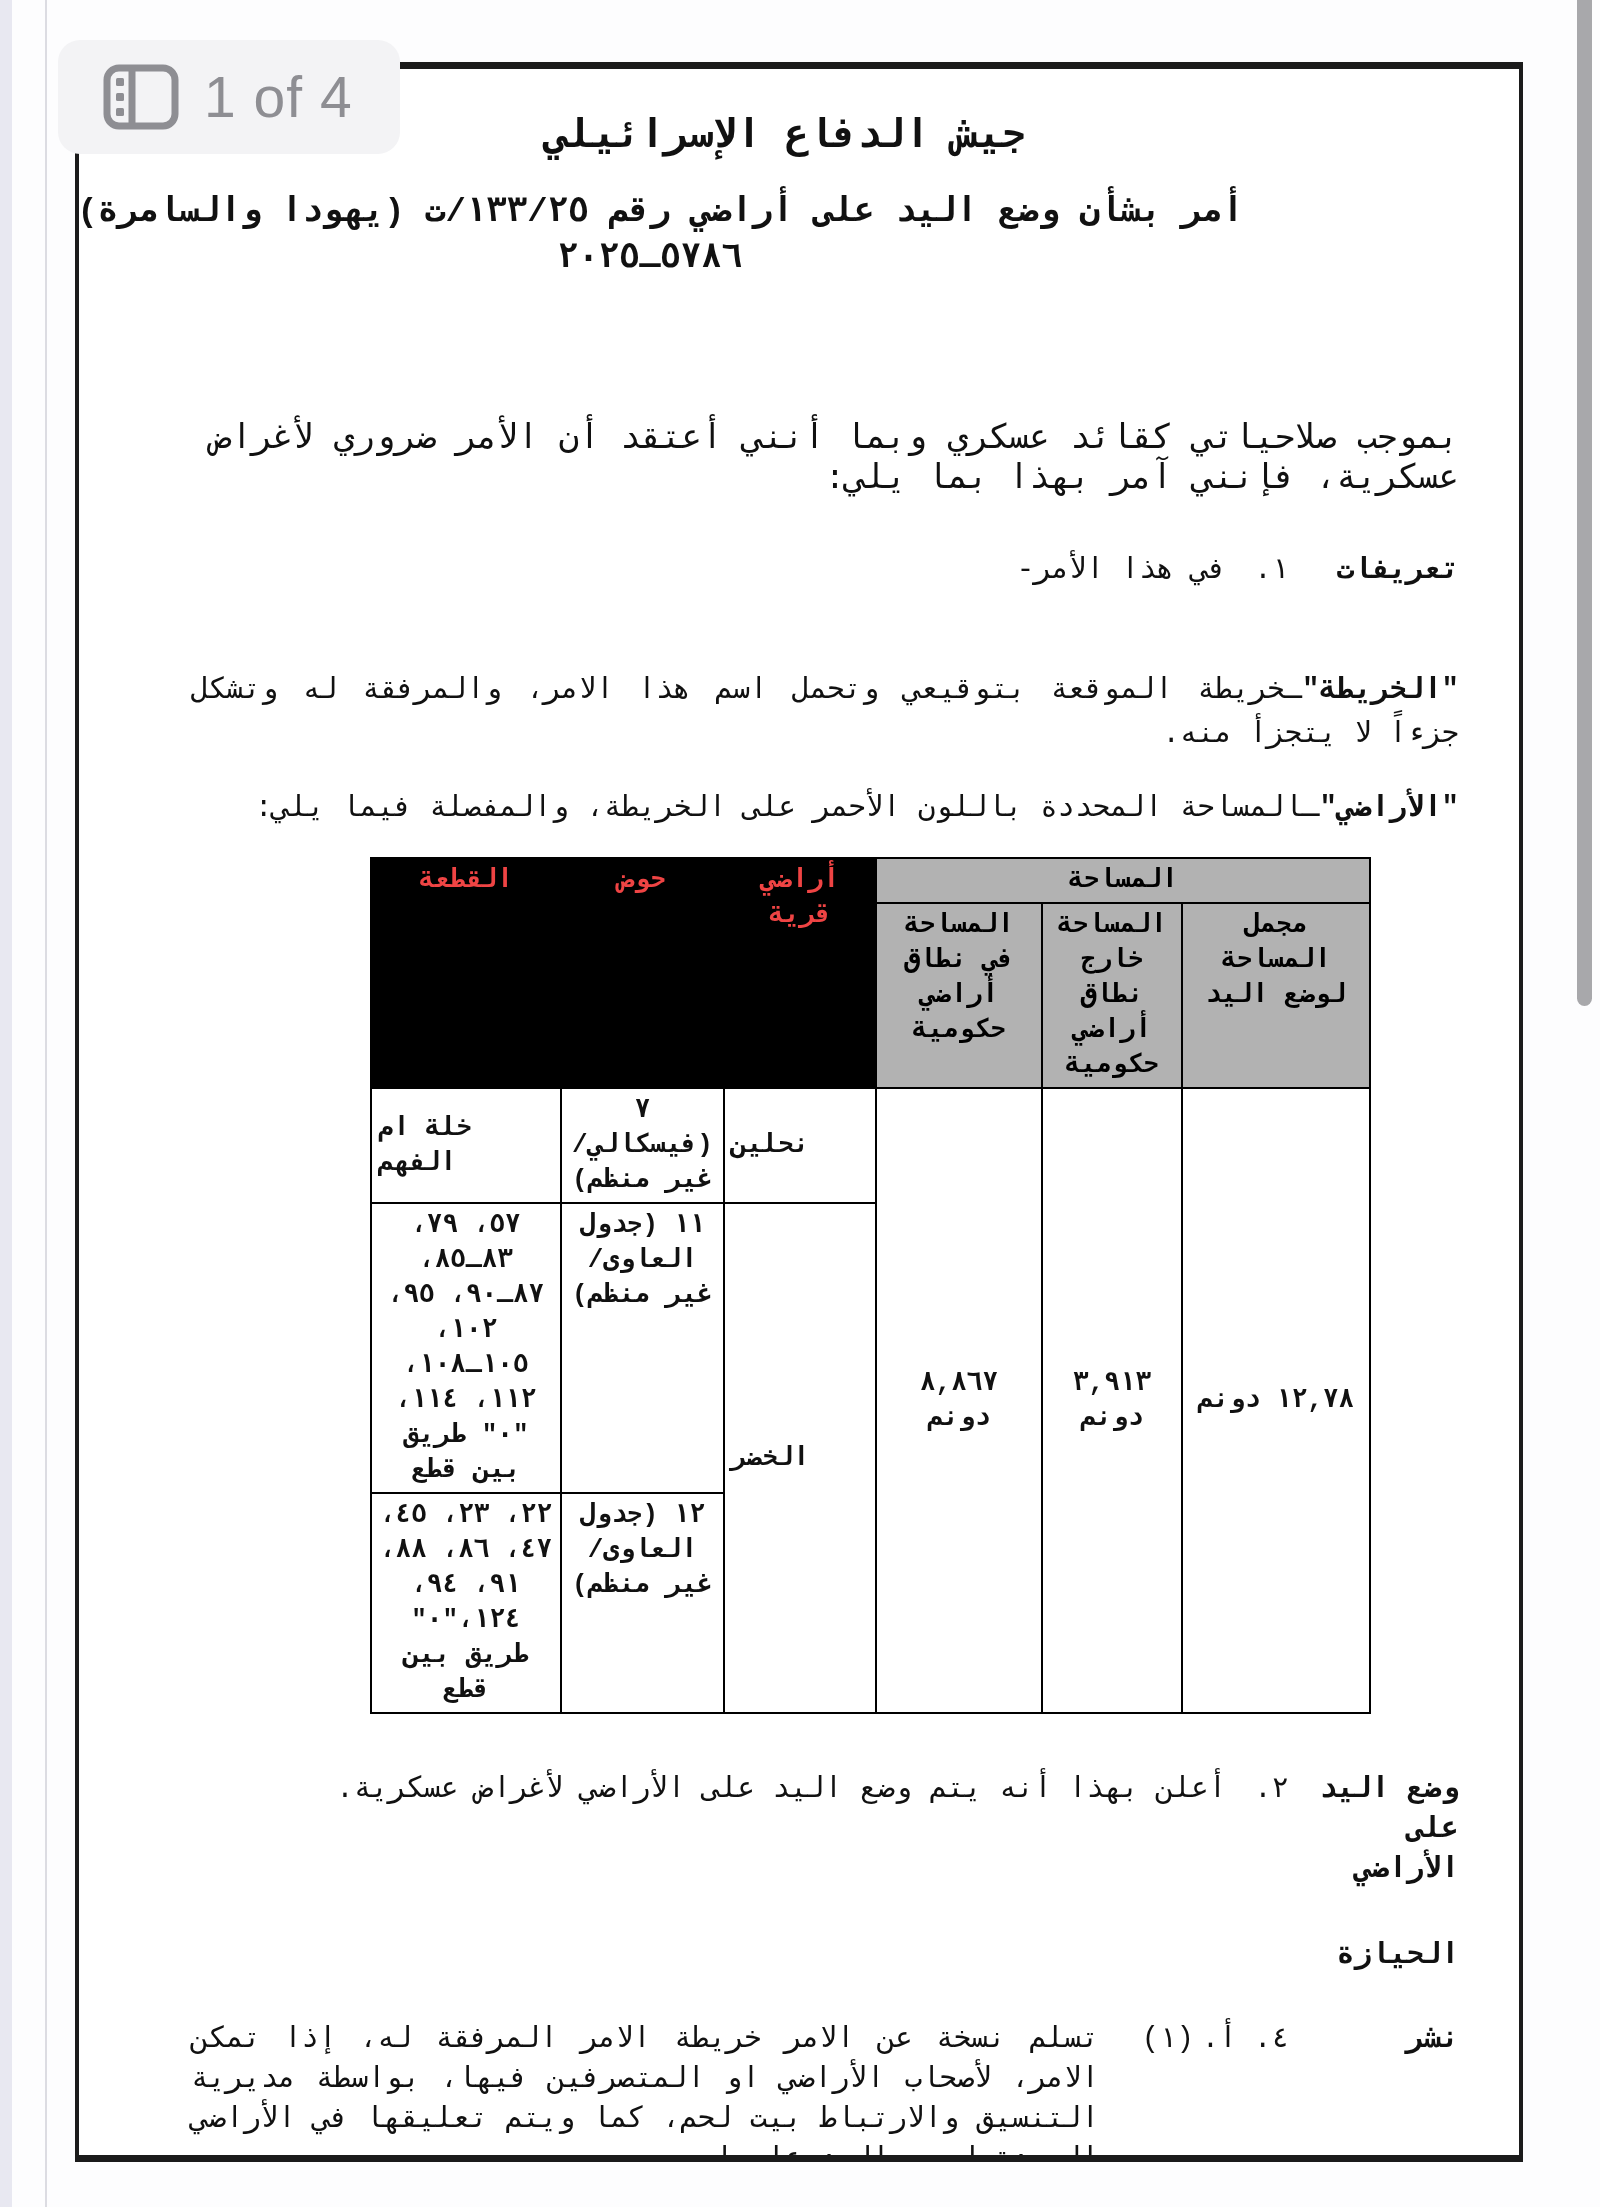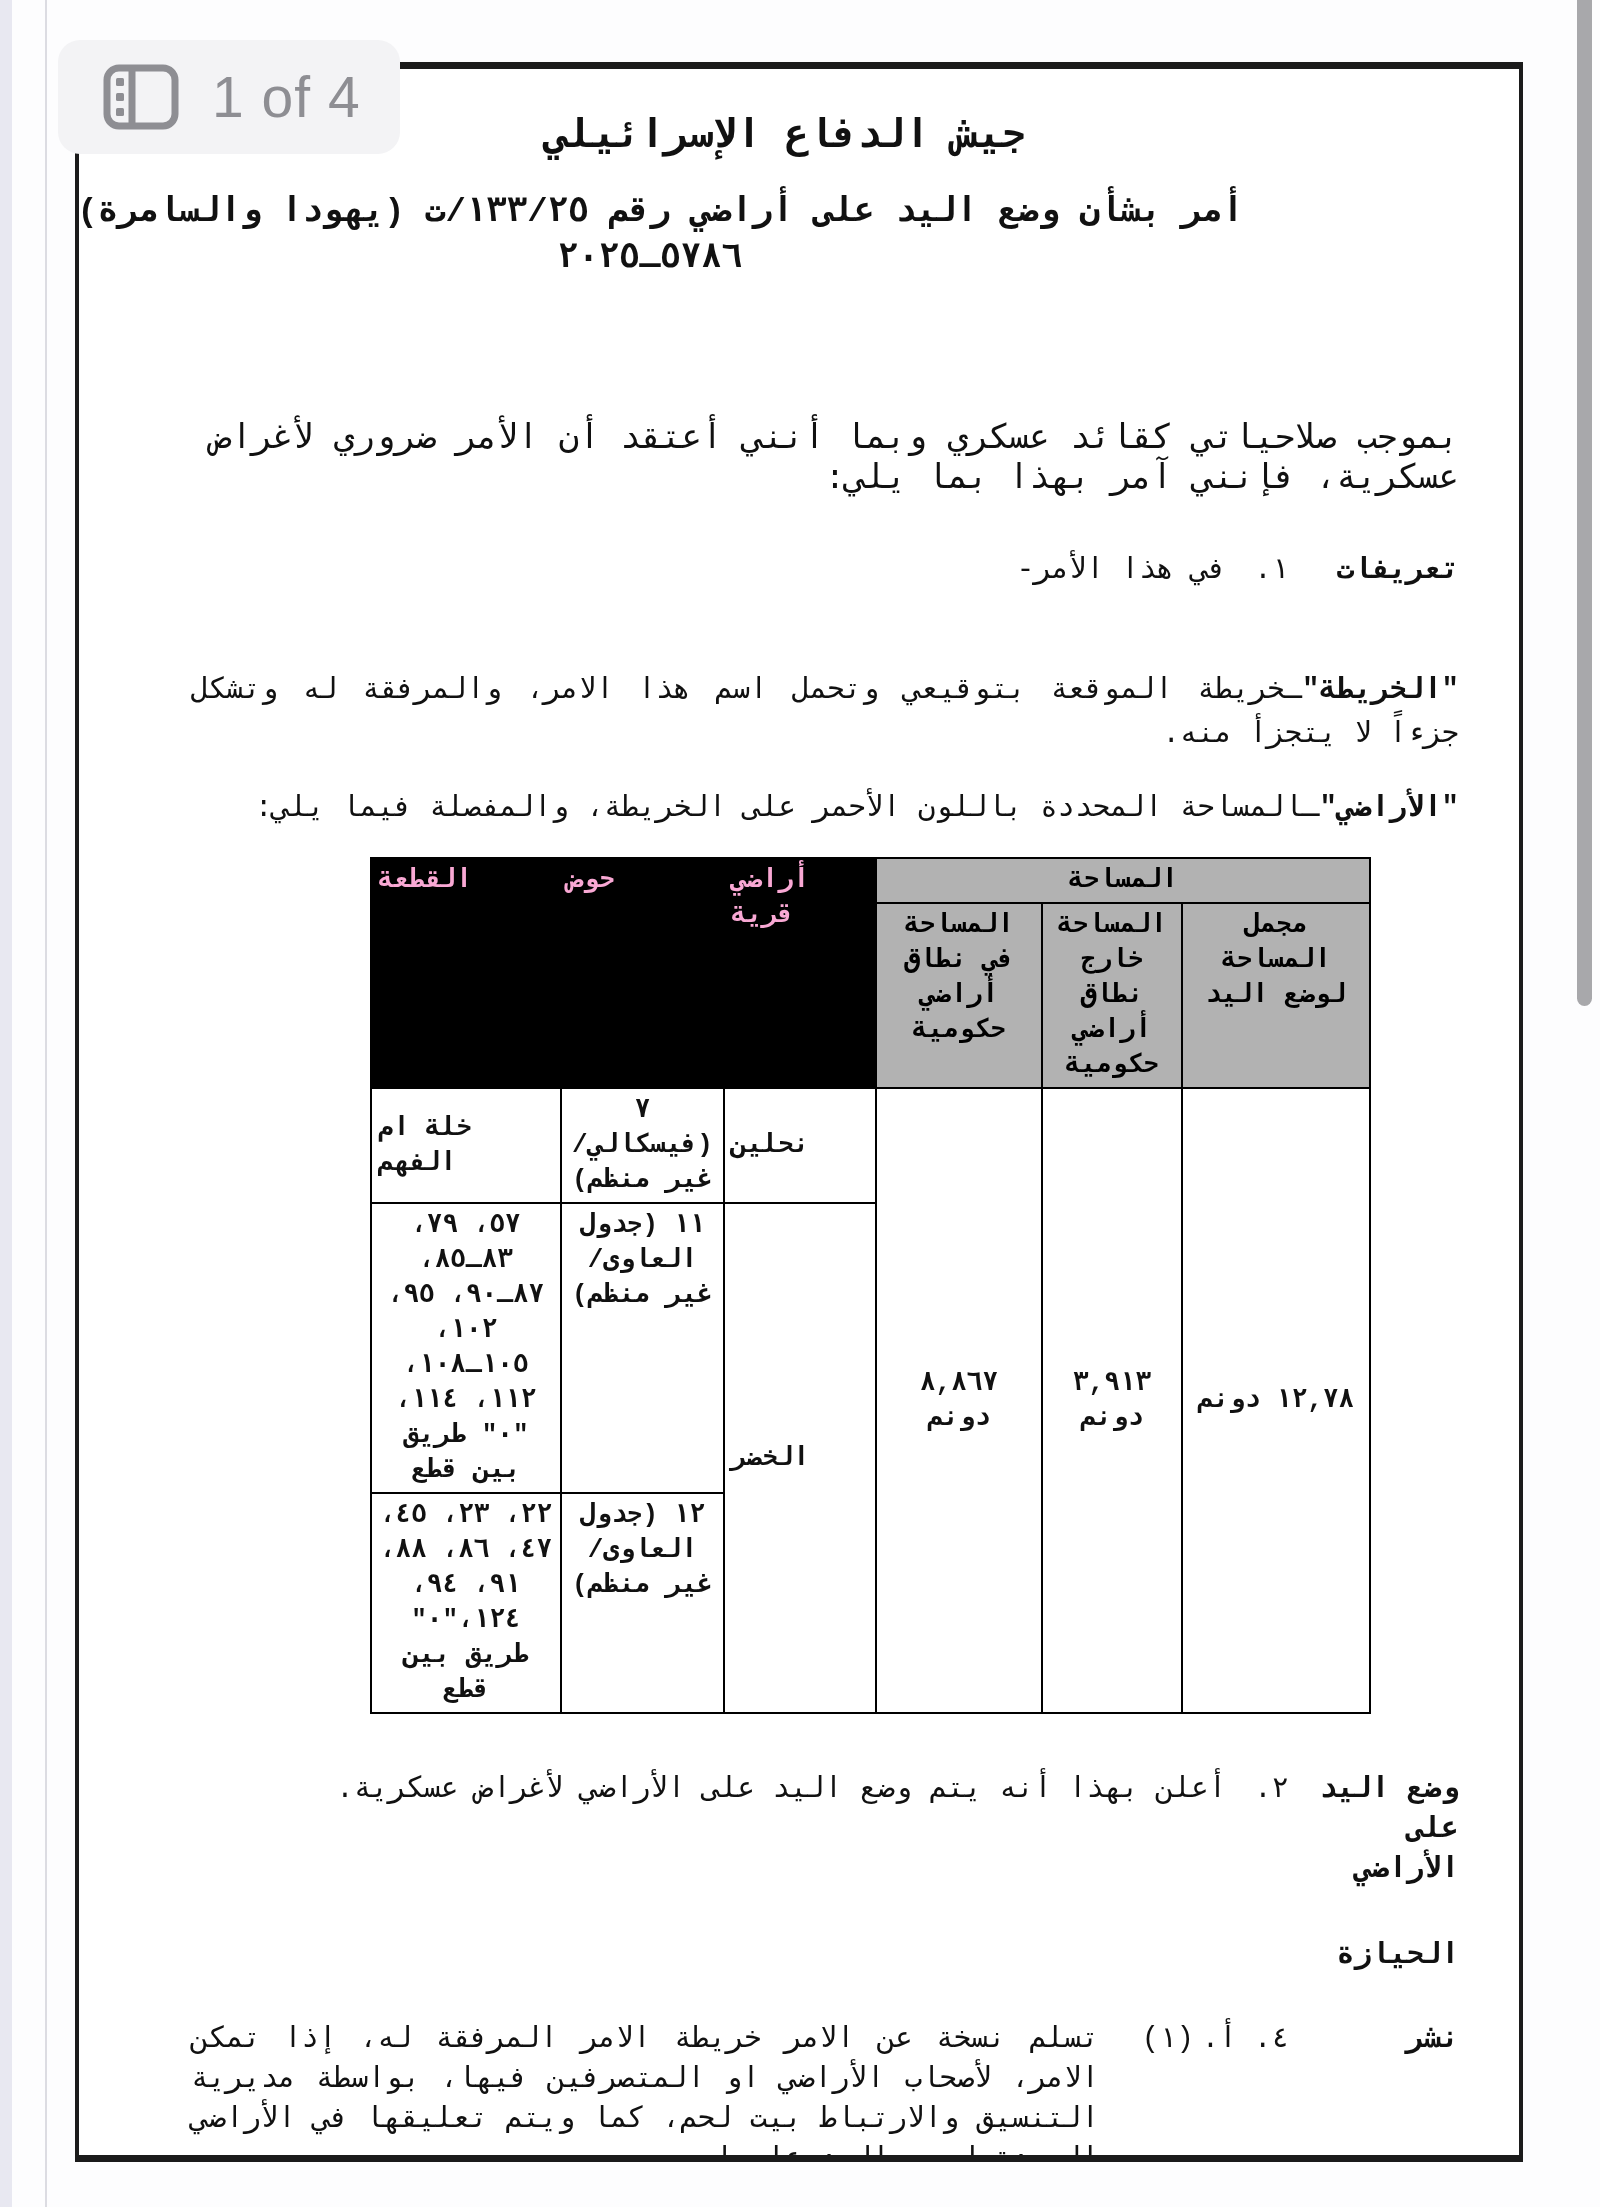--- a/index.html
+++ b/index.html
@@ -27,36 +27,36 @@
   .n3  { width:95px;  flex:none; font-size:29px; line-height:40px; }
   .ctext { flex:1; font-size:29px; line-height:40px; text-align:justify; }
   .cnum { padding-left:28px; }
 
   .def { margin-top:30px; font-size:29px; line-height:44px; text-align:justify; }
   .def b { font-size:29px; }
 
   table.land { border-collapse:collapse; width:1000px; margin-top:26px; margin-right:88px;
                table-layout:fixed; font-size:26px; line-height:35px; font-weight:bold; }
   table.land th, table.land td { border:2px solid #000; padding:4px 6px; }
-  th.blackcell { background:#000; color:#f9a8d4; vertical-align:top; padding-top:40px; text-align:left; }
+  th.blackcell { background:#000; color:#ef4444; vertical-align:top; padding-top:40px; text-align:center; }
   th.graycell  { background:#b2b2b2; color:#000; text-align:center; }
   th.area-span { height:44px; vertical-align:middle; }
   th.subhead   { vertical-align:top; padding-top:8px; }
   td.vcell { text-align:left; vertical-align:middle; }
   td.tcell { text-align:center; vertical-align:top; padding-top:10px; }
   td.acell { text-align:center; vertical-align:middle; }
 
   .s-gap2 { margin-top:52px; }
   .s-gap3 { margin-top:46px; }
   .s-gap4 { margin-top:44px; }
   .s-gapi { margin-top:56px; }
 
   .pill { position:absolute; left:58px; top:40px; width:342px; height:114px;
           background:#f3f3f5; border-radius:22px; display:flex; align-items:center;
-          gap:32px; padding:0 26px 0 44px; direction:ltr; }
+          gap:24px; padding:0 26px 0 44px; direction:ltr; }
   .pill-text { font-family:"Liberation Sans", sans-serif; font-size:57px; color:#8e8e93;
                letter-spacing:1px; }
 
   .scroll-thumb { position:absolute; left:1577px; top:-12px; width:15px; height:1018px;
                   background:#a8a8ab; border-radius:8px; }
 </style>
 </head>
 <body>
 
 <div class="edge-strip"></div>

